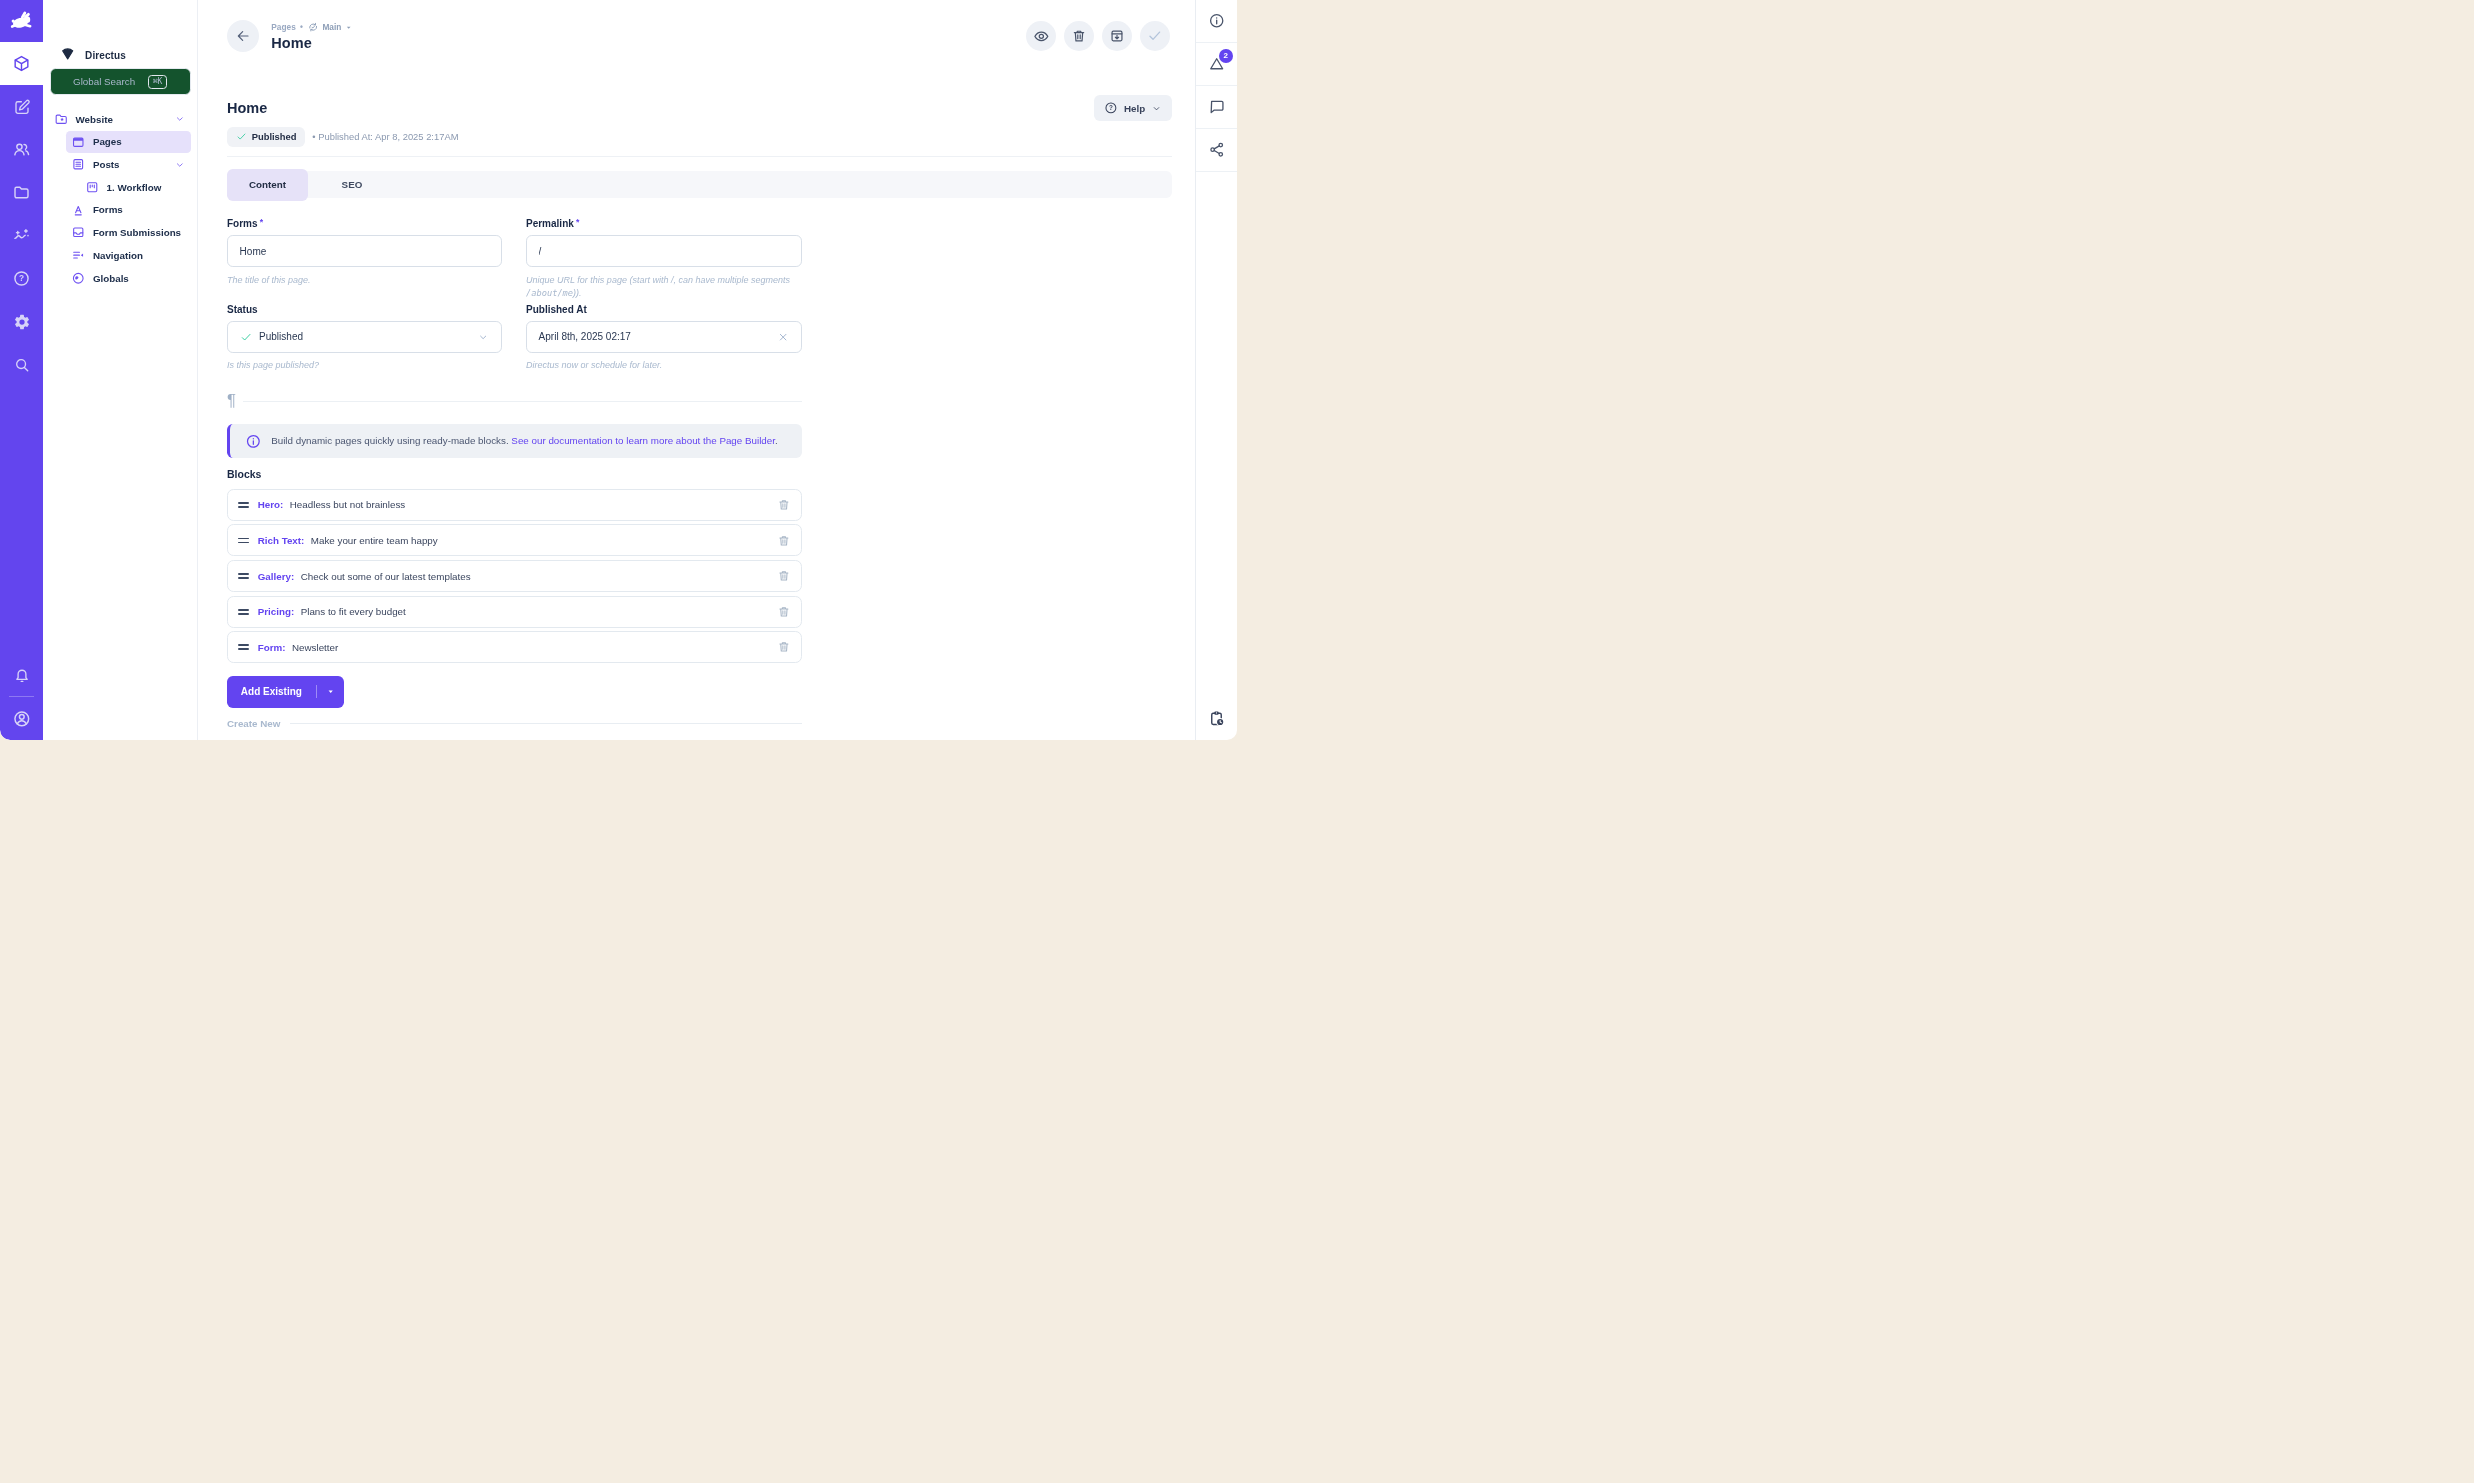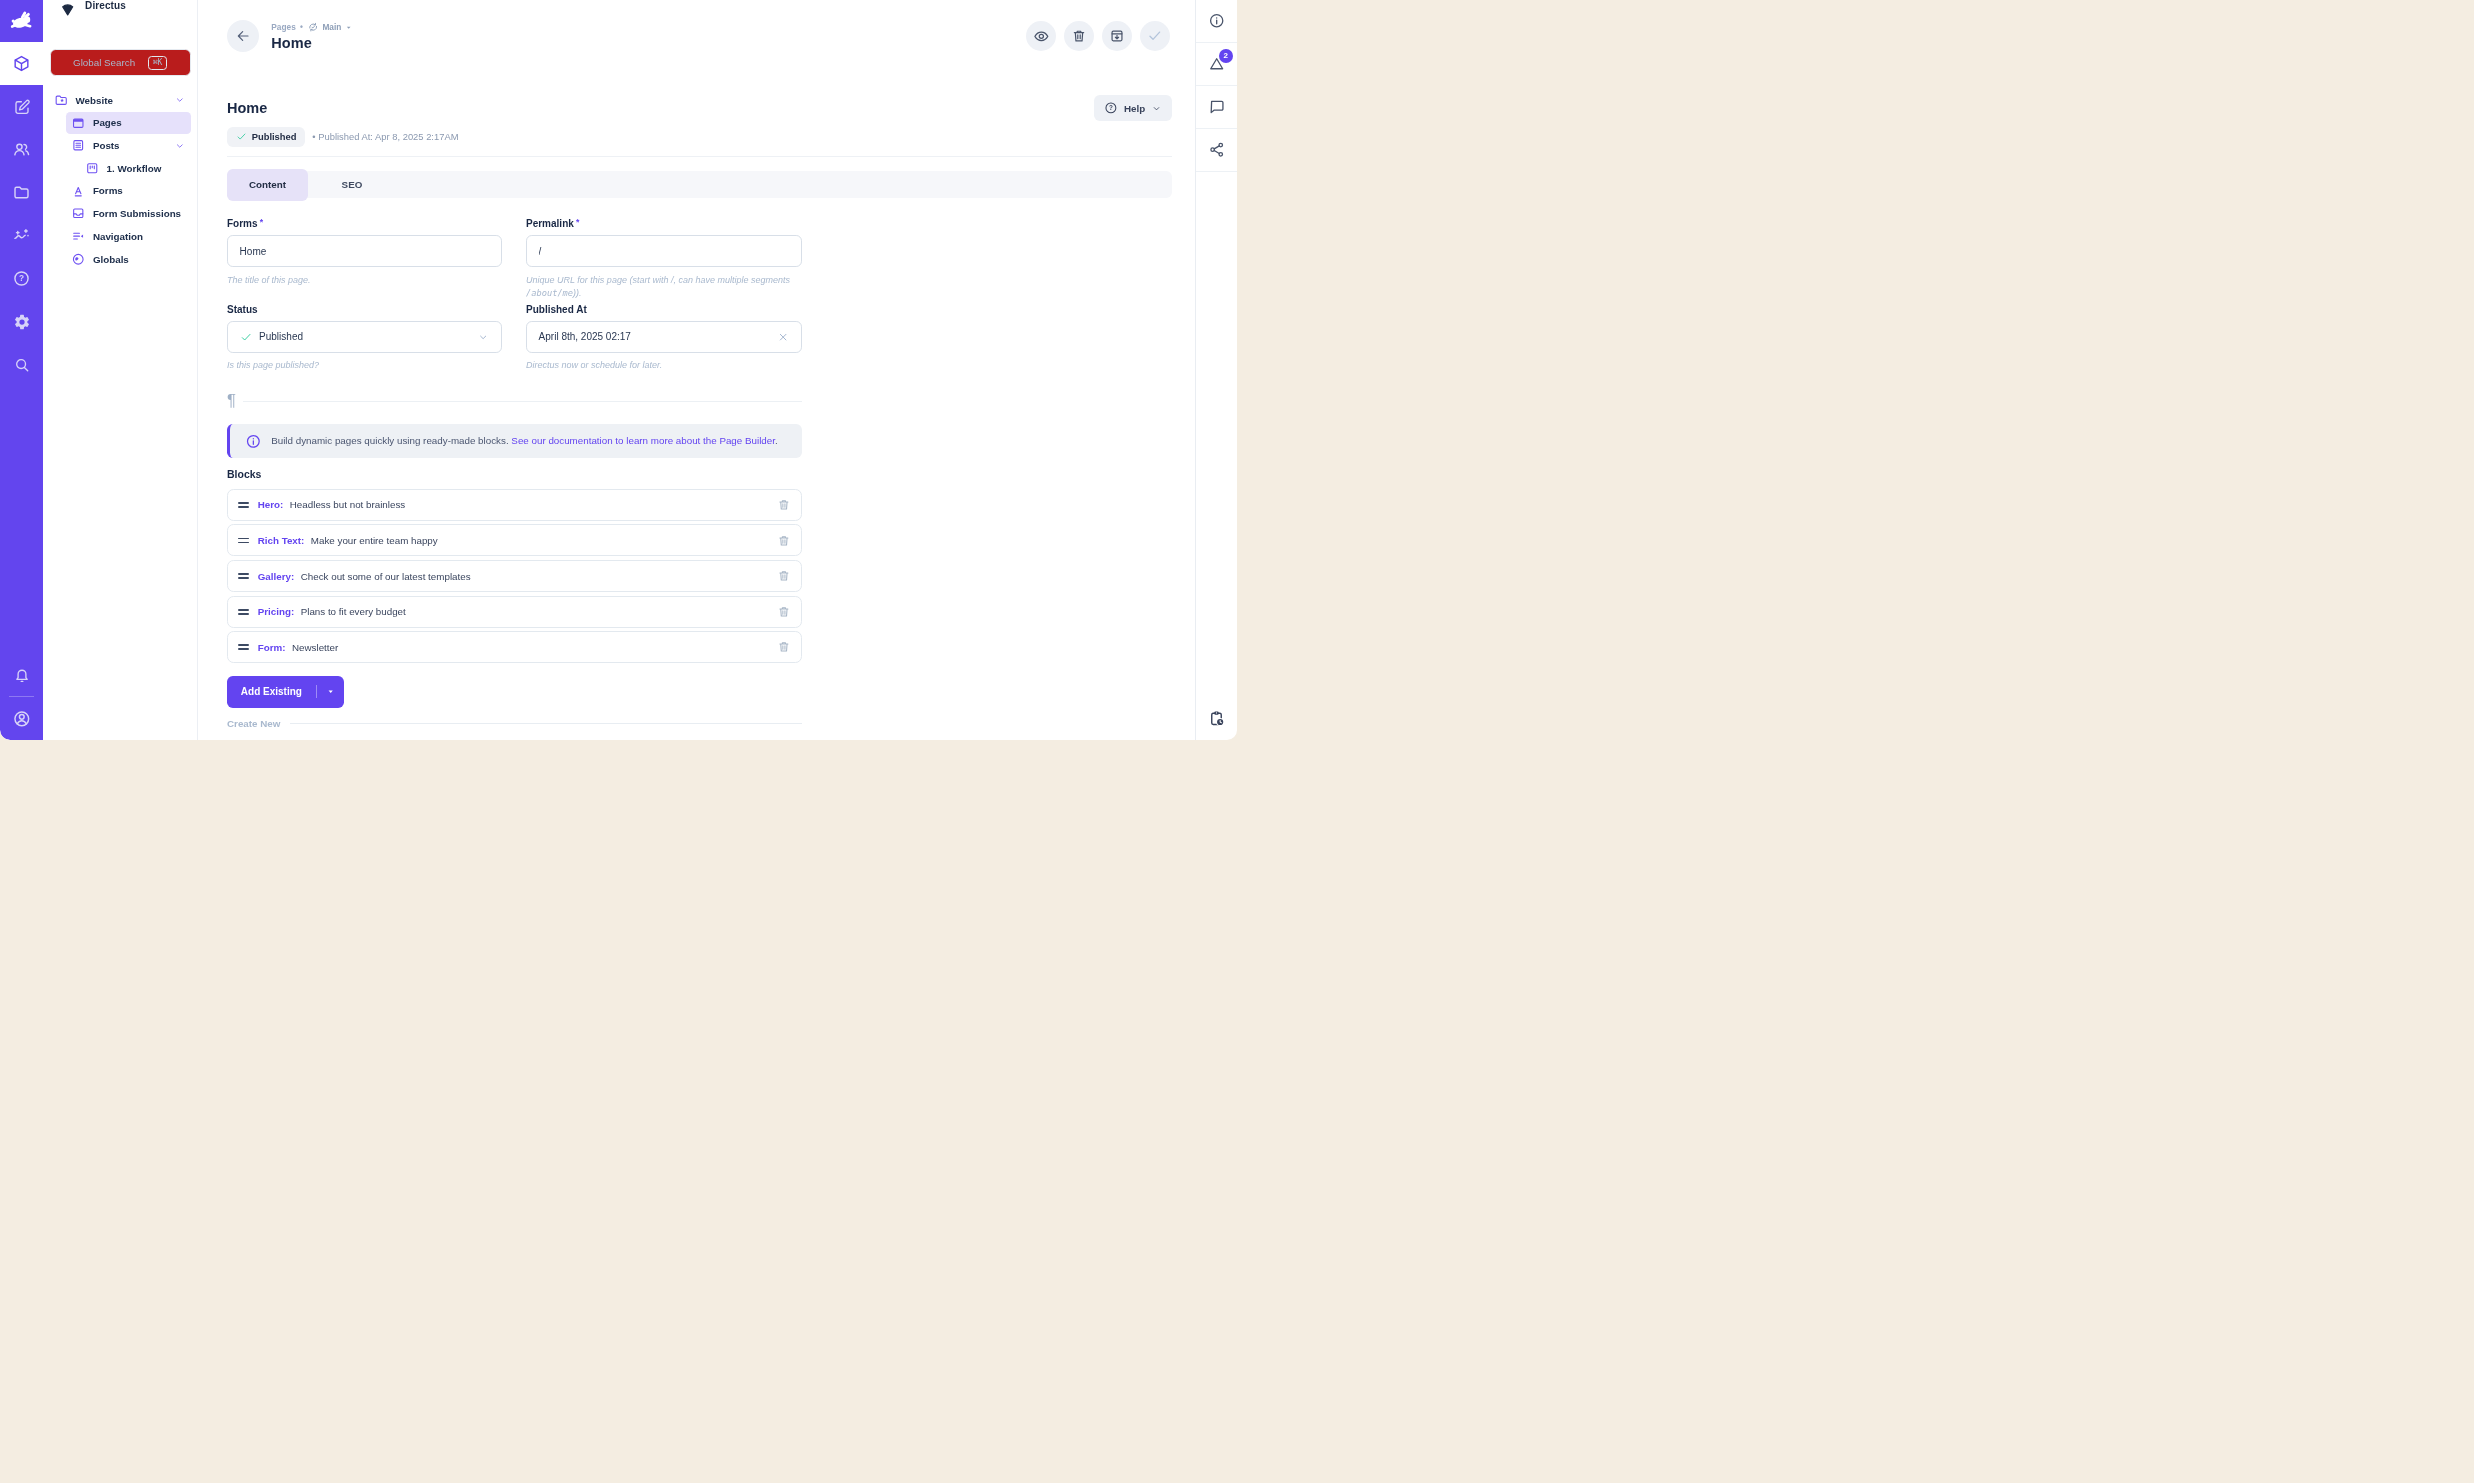--- a/index.html
+++ b/index.html
@@ -25,25 +25,25 @@
     align-items:stretch; border-radius:0 0 0 10px;
   }
   .logo-tile{height:42px; display:grid; place-items:center;}
   .module-btn{height:43px; display:grid; place-items:center; color:#D7D2F8; cursor:pointer;}
   .module-btn.active{background:#fff; color:#6345EE;}
   .mb-divider{height:0; border-top:1.1px solid rgba(255,255,255,.28); margin:0 8.7px;}
   .mb-bottom{margin-top:auto;}
 
   
   .nav-panel{ width:155px; flex:0 0 155px; background:#fff; border-right:0.7px solid #ECEFF4; display:flex; flex-direction:column;}
-  .project-row{height:42px; display:flex; align-items:flex-start; gap:8.7px; padding:0 10px 0 16px; cursor:pointer;}
+  .project-row{height:42px; display:flex; align-items:flex-end; gap:8.7px; padding:0 10px 0 16px; cursor:pointer;margin-top:19px;}
   .project-name{font-size:10px; font-weight:700; color:#1D2A42; letter-spacing:0.1px;}
   .search-box{
     margin:7.2px 6.5px 0 6.5px; height:27px; border:1.1px solid #E5EAF0; border-radius:5.8px;
-    display:flex; align-items:center; justify-content:center; gap:13px; color:#A9B7CB; cursor:text; background:#b91c1c;
+    display:flex; align-items:center; justify-content:center; gap:13px; color:#A9B7CB; cursor:text; background:#14532d;
   }
   .search-ph{font-size:9.8px;}
   .search-kbd{
     font-family:"DejaVu Sans Mono","Liberation Mono",monospace; font-size:8px; color:#A9B7CB;
     border:1.1px solid #E2E7EE; border-radius:3.6px; padding:0.7px 3.6px 1.4px; line-height:1.2;
   }
   .nav-list{margin-top:13px; padding:0 5.8px;}
   .nav-row{
     height:22px; margin-bottom:0.7px; border-radius:4.3px; display:flex; align-items:center; gap:7.2px;
     padding:0 5.8px 0 5px; font-size:9.8px; font-weight:700; color:#20304C; cursor:pointer;

